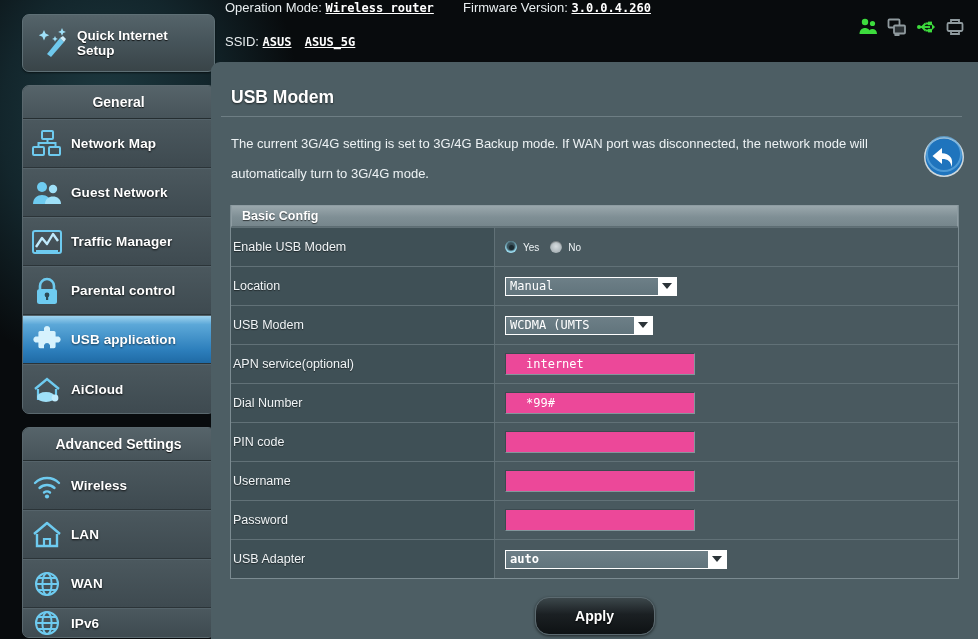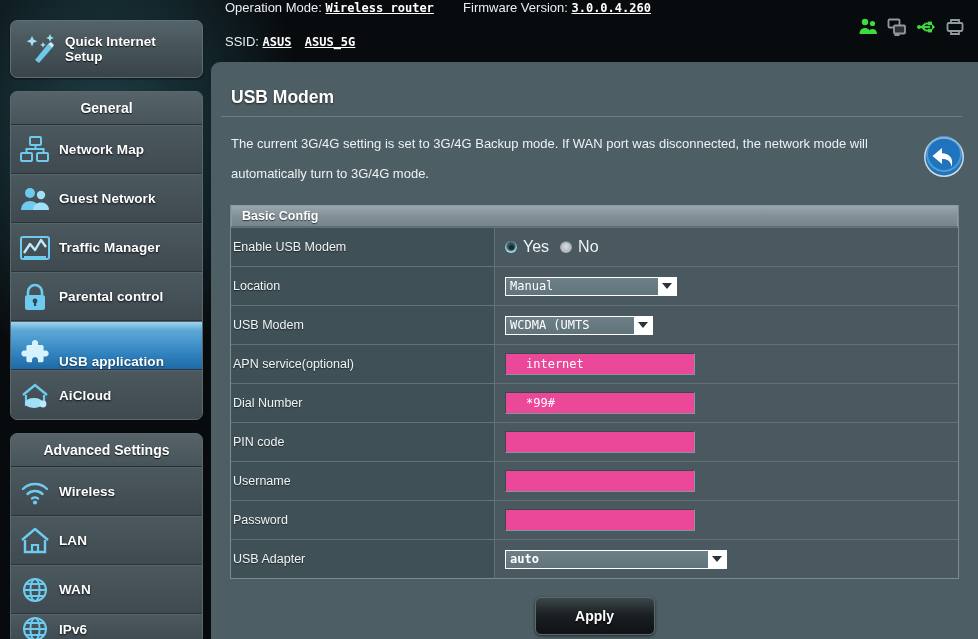--- a/index.html
+++ b/index.html
@@ -14,23 +14,23 @@
     position: relative;
     width: 978px; height: 639px;
     background:
       radial-gradient(ellipse 230px 300px at 105px 120px, #1e3b42 0%, #13262c 45%, #080b0d 85%),
       linear-gradient(180deg, #0b1013 0%, #05080a 100%);
   }
 
   
   #sidebar {
     position: absolute;
-    left: 0; top: 0;
+    left: 12px; top: 0;
     width: 211px; height: 530px;
-    padding: 20px 8px 0 10px;
+    padding: 14px 8px 0 10px;
   }
   .qis-btn {
     height: 58px;
     border-radius: 7px;
     border: 1px solid #5e6f75;
     background: linear-gradient(180deg, #55646a 0%, #46545a 48%, #394448 100%);
     display: flex; align-items: center;
     padding-left: 8px;
     box-shadow: 0 1px 2px rgba(0,0,0,.55);
     cursor: pointer;
@@ -71,21 +71,20 @@
     width: 48px; flex: 0 0 48px;
     display: flex; align-items: center; justify-content: center;
   }
   .menu-item .mi-label {
     color: #fff; font-size: 13.5px; font-weight: bold;
     text-shadow: 0 1px 2px rgba(0,0,0,.85);
     letter-spacing: .1px;
   }
   .menu-item.active {
     background: linear-gradient(180deg, #9fd3ef 0%, #5ca8d8 18%, #2d7fbc 72%, #1f6aa5 100%);
-    align-items: flex-end;
   }
   .menu-item.active .mi-label { text-shadow: 0 1px 2px rgba(0,0,0,.6); }
   .menu-item.active::after {
     content: "";
     position: absolute;
     right: -18px; top: 50%;
     margin-top: -13px;
     border-top: 13px solid transparent;
     border-bottom: 13px solid transparent;
     border-left: 14px solid #2d7fbc;
@@ -188,21 +187,21 @@
     position: relative;
   }
   .radio.on {
     background: radial-gradient(circle at 50% 45%, #2d3f46 0%, #3d5660 42%, #8fd4e8 60%, #d9eef5 100%);
   }
   .radio.on::after {
     content: ""; position: absolute;
     left: 3.5px; top: 3.5px; width: 5px; height: 5px;
     border-radius: 50%; background: #1b2a30;
   }
-  .radio-lbl { color: #eef3f5; font-size: 16px; }
+  .radio-lbl { color: #eef3f5; font-size: 10px; }
 
   
   .sel {
     position: relative;
     height: 19px;
     border: 1px solid #ffffff;
     background: linear-gradient(180deg, #6d7f87 0%, #61747c 100%);
     display: flex; align-items: center;
     cursor: pointer;
     gap: 44px;
@@ -246,21 +245,21 @@
     outline: none;
   }
 
   
   #apply-row {
     margin-top: 18px;
     display: flex; justify-content: center;
   }
   #apply-btn {
     width: 120px; height: 38px;
-    border-radius: 6px;
+    border-radius: 14px;
     border: 1px solid #5c6a70;
     background: linear-gradient(180deg, #3c474b 0%, #1b2023 45%, #0e1214 100%);
     color: #fff; font-size: 14px; font-weight: bold;
     text-shadow: 0 1px 2px rgba(0,0,0,.9);
     cursor: pointer;
     box-shadow: 0 1px 3px rgba(0,0,0,.6);
   }
 </style>
 </head>
 <body>

